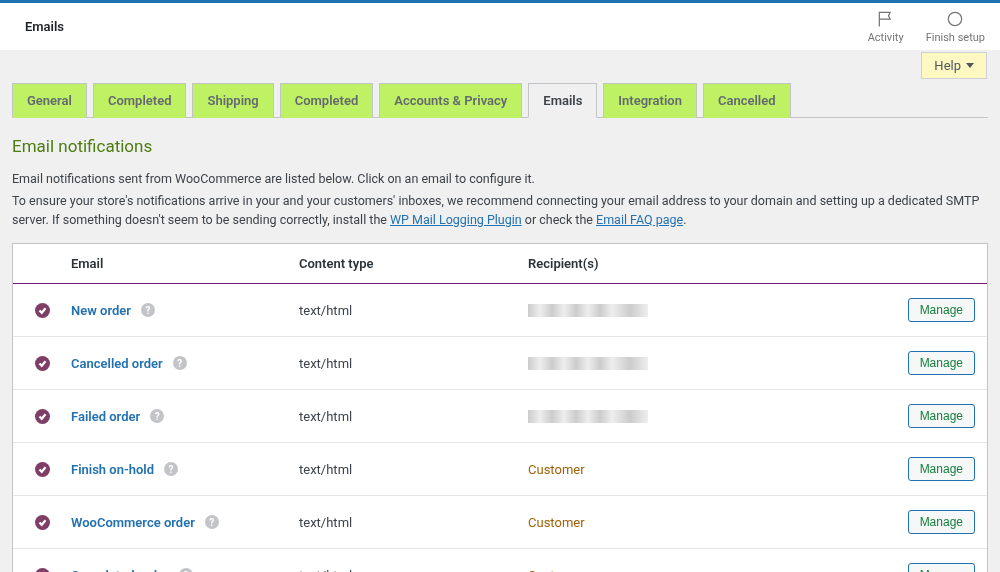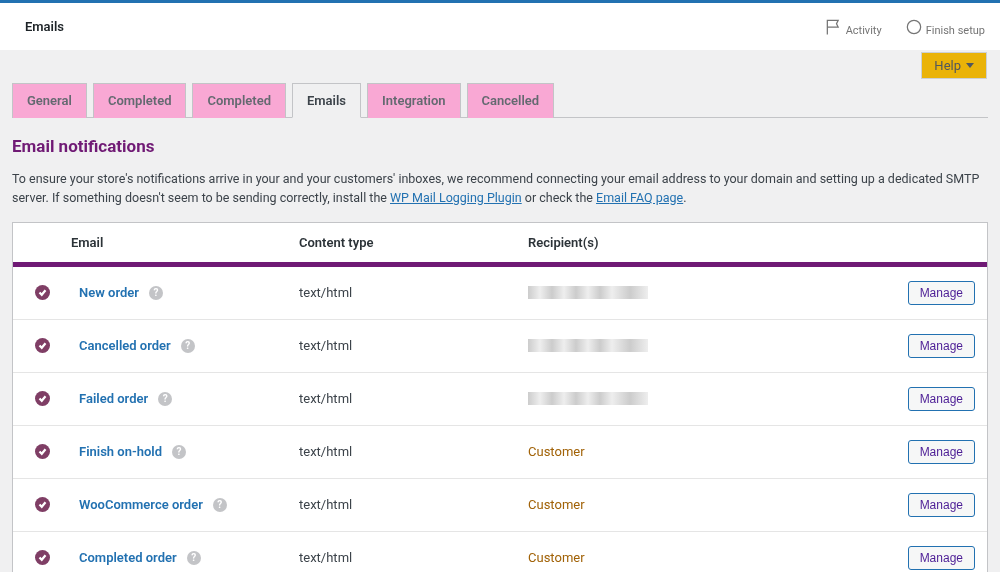--- a/index.html
+++ b/index.html
@@ -30,39 +30,39 @@
       font-weight: 600;
       color: #1d2327;
     }
     .top-bar-right {
       display: flex;
       gap: 22px;
       align-items: center;
     }
     .top-bar-item {
       display: flex;
-      flex-direction: row;
-      align-items: flex-end;
+      flex-direction: column;
+      align-items: center;
       gap: 2px;
       color: #757575;
       font-size: 11px;
       cursor: pointer;
     }
     .top-bar-item svg {
       width: 20px;
       height: 20px;
       stroke: #757575;
       fill: none;
       stroke-width: 1.5;
     }
     .help-button {
       position: absolute;
       top: 52px;
       right: 13px;
-      background: #eab308;
+      background: #fef9c3;
       border: 1px solid #ccd0d4;
       padding: 5px 12px;
       font-size: 13px;
       color: #50575e;
       display: flex;
       align-items: center;
       gap: 5px;
       cursor: pointer;
     }
     .help-button::after {
@@ -74,40 +74,40 @@
     .content {
       padding: 0 12px;
     }
     .tabs {
       display: flex;
       border-bottom: 1px solid #c3c4c7;
       margin-top: 32px;
       gap: 6px;
     }
     .tab {
-      background: #f9a8d4;
+      background: #bef264;
       color: #646970;
       padding: 9px 14px;
       border: 1px solid #c3c4c7;
       border-bottom: none;
       font-size: 13px;
       font-weight: 600;
       cursor: pointer;
       position: relative;
       top: 1px;
     }
     .tab.active {
       background: #f0f0f1;
       border-bottom: 1px solid #f0f0f1;
       color: #3c434a;
     }
     .section-title {
       font-size: 17px;
-      font-weight: 700;
-      color: #701a75;
+      font-weight: 400;
+      color: #4d7c0f;
       margin: 18px 0 14px 0;
     }
     .description {
       font-size: 12.5px;
       line-height: 1.5;
       color: #3c434a;
       margin-bottom: 3px;
     }
     .description a {
       color: #2271b1;
@@ -116,21 +116,21 @@
     .email-table {
       background: #fff;
       border: 1px solid #c3c4c7;
       margin-top: 14px;
       width: 100%;
     }
     .table-header {
       display: grid;
       grid-template-columns: 58px 228px 229px 1fr 92px;
       padding: 12px 12px 12px 0;
-      border-bottom: 5px solid #701a75;
+      border-bottom: 1px solid #701a75;
     }
     .table-header > div {
       font-size: 13px;
       font-weight: 600;
       color: #2c3338;
     }
     .table-row {
       display: grid;
       grid-template-columns: 58px 228px 229px 1fr 92px;
       padding: 14px 12px 14px 0;
@@ -155,21 +155,20 @@
       width: 9px;
       height: 9px;
       stroke: #fff;
       stroke-width: 3;
       fill: none;
     }
     .email-name {
       display: flex;
       align-items: center;
       gap: 10px;
-      margin-left: 8px;
     }
     .email-name-link {
       color: #2271b1;
       font-weight: 600;
       font-size: 13px;
       cursor: pointer;
     }
     .help-icon {
       width: 14px;
       height: 14px;
@@ -197,21 +196,21 @@
       background: linear-gradient(90deg, #ccc 0%, #eee 10%, #ccc 20%, #eee 30%, #ccc 40%, #eee 50%, #ccc 60%, #eee 70%, #ccc 85%, #eee 100%);
       filter: blur(0.5px);
     }
     .manage-col {
       display: flex;
       justify-content: flex-end;
     }
     .manage-button {
       background: #f6f7f7;
       border: 1px solid #2271b1;
-      color: #4c1d95;
+      color: #15803d;
       padding: 4px 11px;
       font-size: 12px;
       border-radius: 3px;
       cursor: pointer;
     }
   </style>
 </head>
 <body>
 
 <div class="top-bar">
@@ -233,28 +232,31 @@
 </div>
 
 <div class="help-button">
   <span>Help</span>
 </div>
 
 <div class="content">
   <div class="tabs" id="tabs-container">
       <div class="tab">General</div>
       <div class="tab">Completed</div>
+      <div class="tab">Shipping</div>
       <div class="tab">Completed</div>
+      <div class="tab">Accounts &amp; Privacy</div>
       <div class="tab active">Emails</div>
       <div class="tab">Integration</div>
       <div class="tab">Cancelled</div>
     </div>
 
   <h2 class="section-title">Email notifications</h2>
 
+  <p class="description">Email notifications sent from WooCommerce are listed below. Click on an email to configure it.</p>
   <p class="description">
     <span>To ensure your store's notifications arrive in your and your customers' inboxes, we recommend connecting your email address to your domain and setting up a dedicated SMTP server. If something doesn't seem to be sending correctly, install the </span><a>WP Mail Logging Plugin</a><span> or check the </span><a>Email FAQ page</a><span>.</span>
   </p>
 
   <div class="email-table">
     <div class="table-header">
       <div></div>
       <div>Email</div>
       <div>Content type</div>
       <div>Recipient(s)</div>

